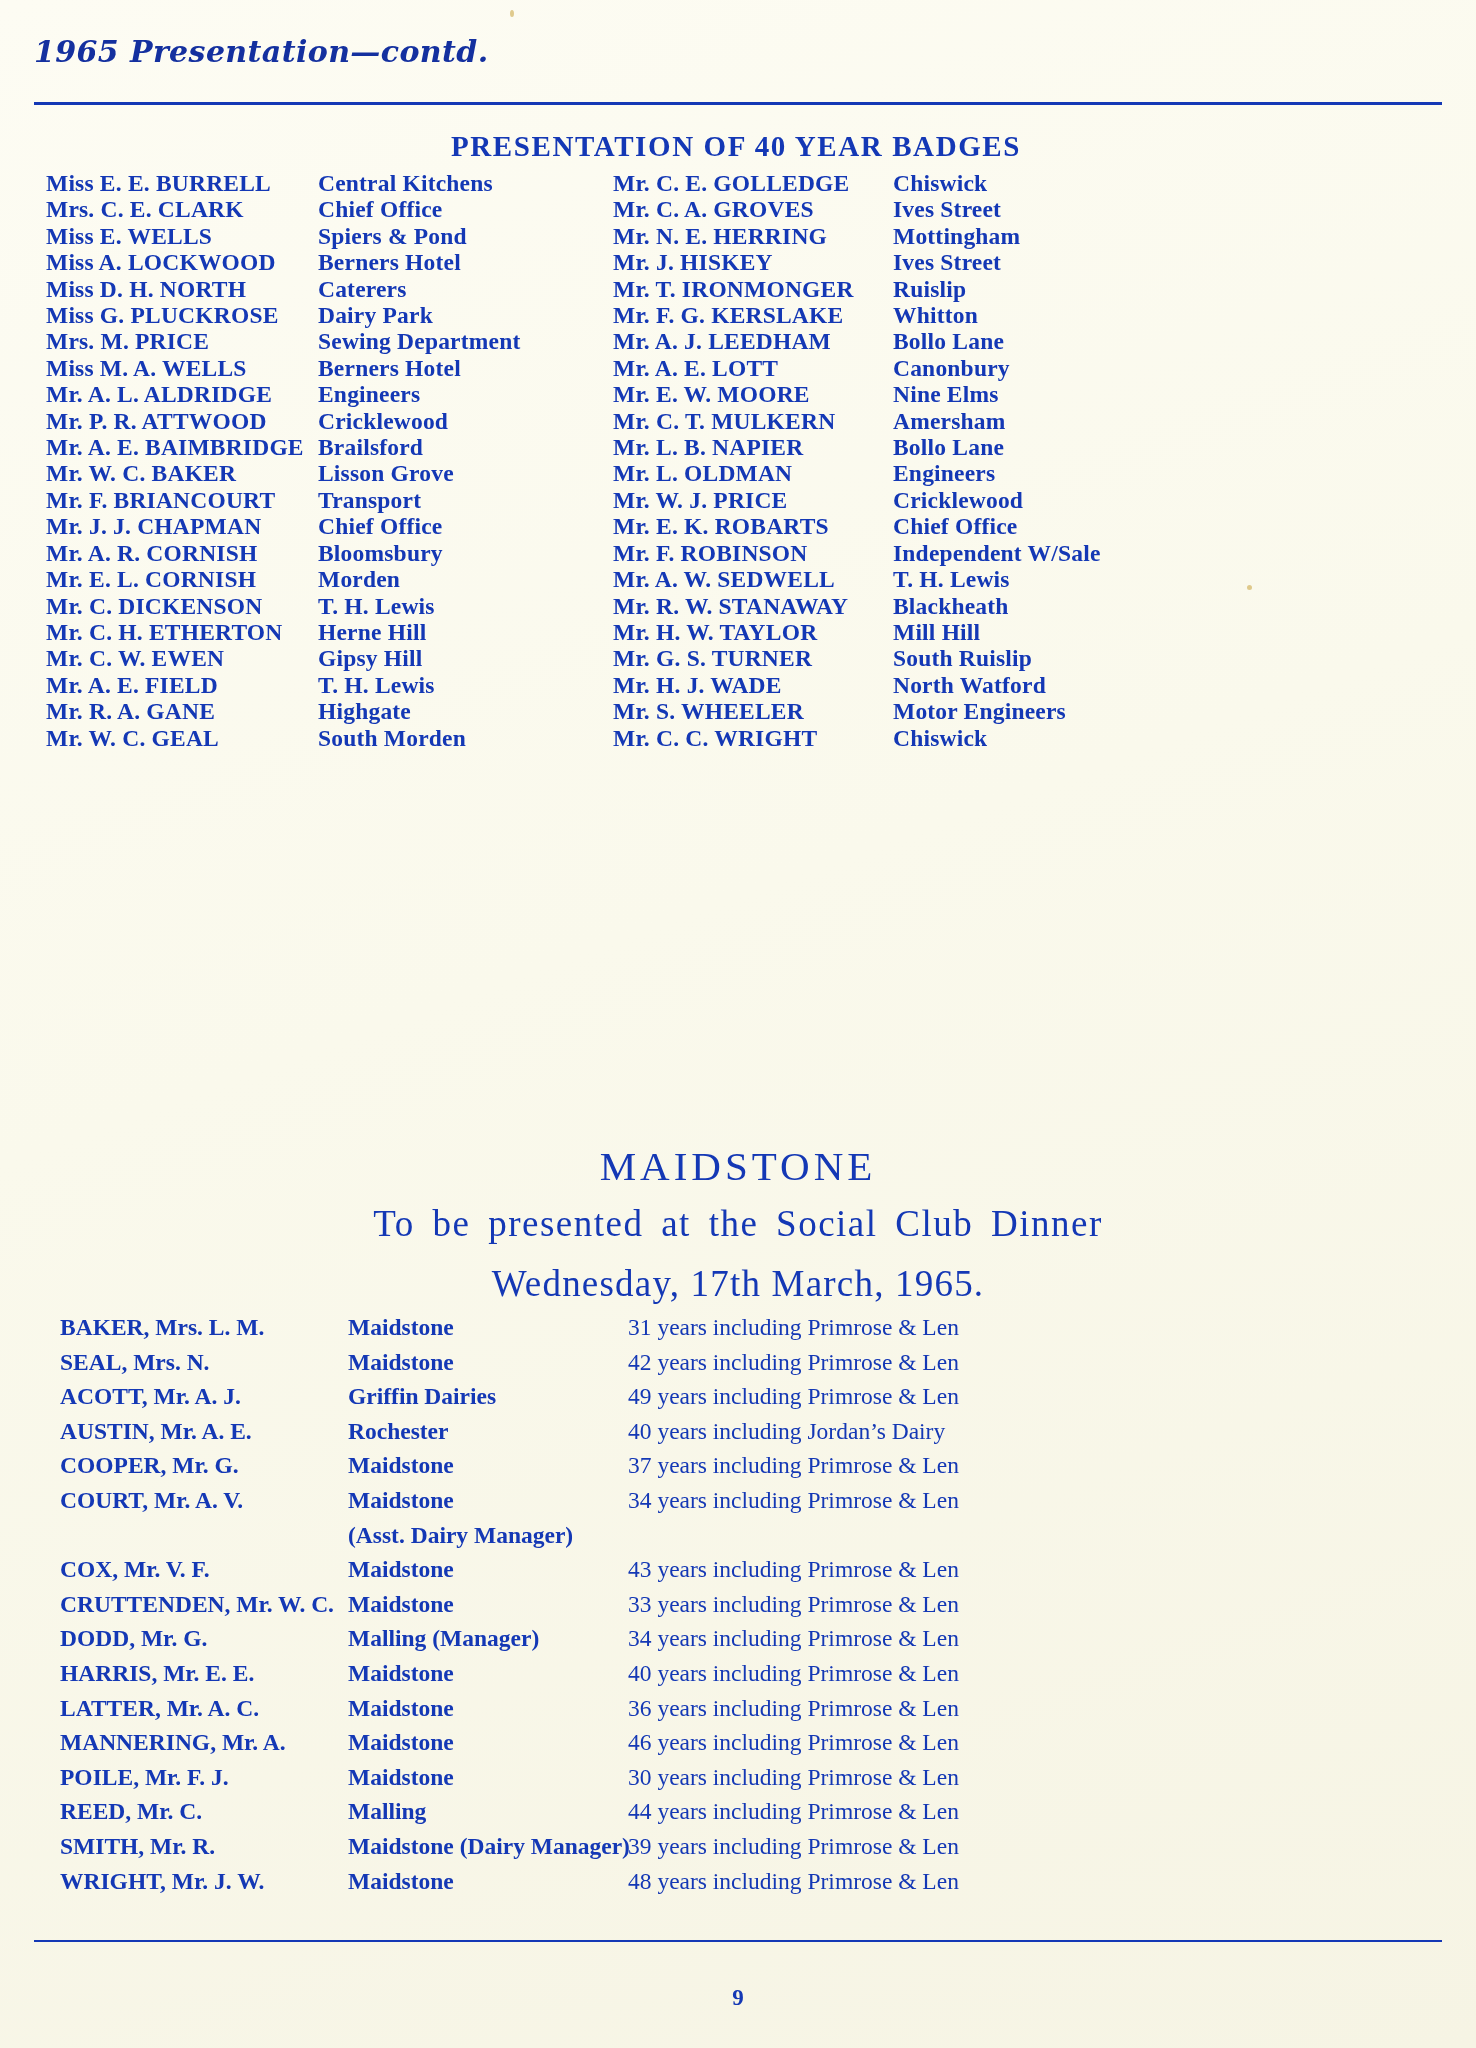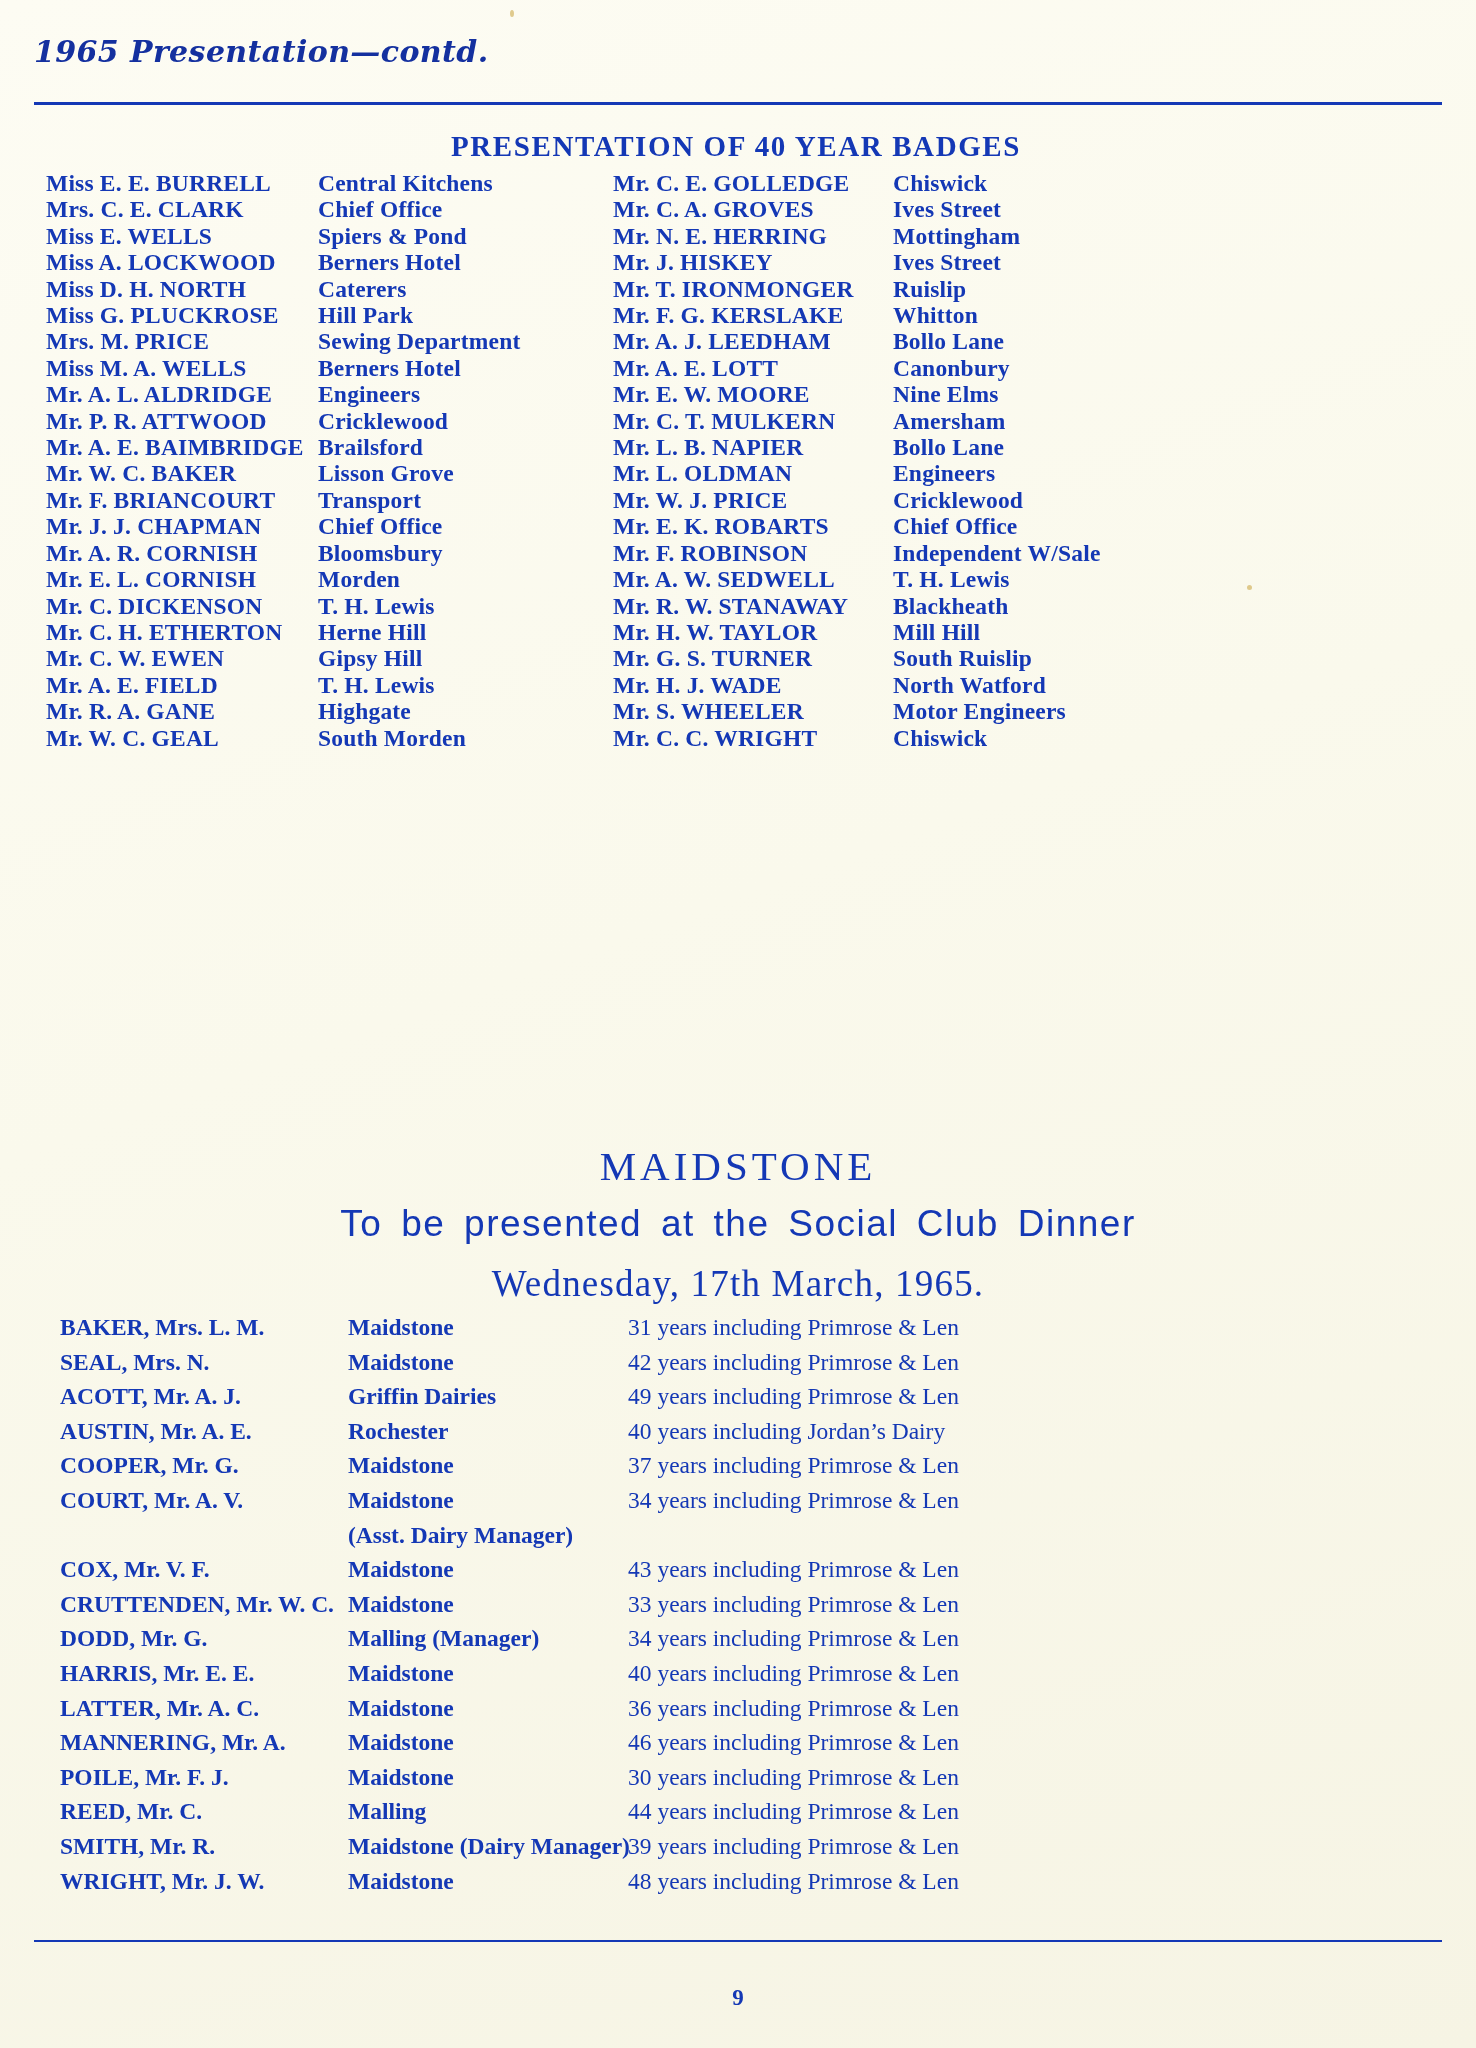--- a/index.html
+++ b/index.html
@@ -90,21 +90,21 @@
     text-align: center;
   }
   .maidstone-title {
     font-family: "Liberation Serif", serif;
     font-size: 41px;
     letter-spacing: 4px;
     color: #1438b5;
     line-height: 52px;
   }
   .maidstone-sub1 {
-    font-family: Liberation Sans, sans-serif;
+    font-family: Liberation Serif, serif;
     font-size: 37px;
     letter-spacing: 1.5px;
     word-spacing: 7px;
     color: #1438b5;
     line-height: 52px;
     margin-top: 6px;
   }
   .maidstone-sub2 {
     font-family: "Liberation Serif", serif;
     font-size: 37px;
@@ -181,21 +181,21 @@
       <div class="cell loc">Mottingham</div>
       <div class="cell name">Miss A. LOCKWOOD</div>
       <div class="cell loc">Berners Hotel</div>
       <div class="cell name">Mr. J. HISKEY</div>
       <div class="cell loc">Ives Street</div>
       <div class="cell name">Miss D. H. NORTH</div>
       <div class="cell loc">Caterers</div>
       <div class="cell name">Mr. T. IRONMONGER</div>
       <div class="cell loc">Ruislip</div>
       <div class="cell name">Miss G. PLUCKROSE</div>
-      <div class="cell loc">Hill Park</div>
+      <div class="cell loc">Dairy Park</div>
       <div class="cell name">Mr. F. G. KERSLAKE</div>
       <div class="cell loc">Whitton</div>
       <div class="cell name">Mrs. M. PRICE</div>
       <div class="cell loc">Sewing Department</div>
       <div class="cell name">Mr. A. J. LEEDHAM</div>
       <div class="cell loc">Bollo Lane</div>
       <div class="cell name">Miss M. A. WELLS</div>
       <div class="cell loc">Berners Hotel</div>
       <div class="cell name">Mr. A. E. LOTT</div>
       <div class="cell loc">Canonbury</div>

